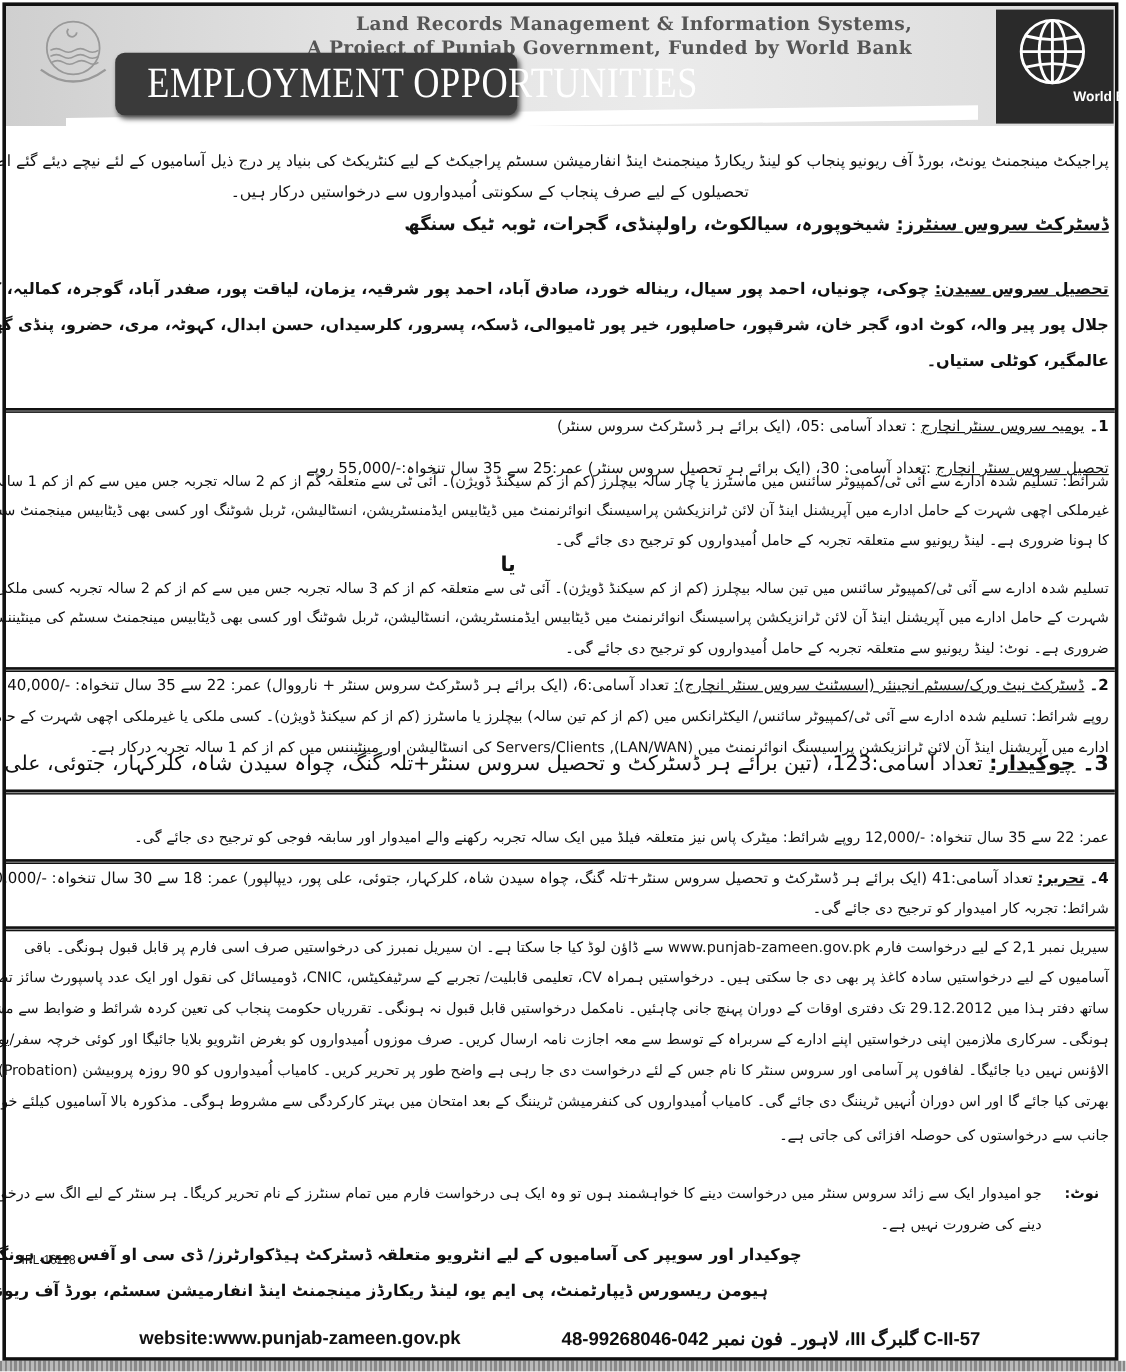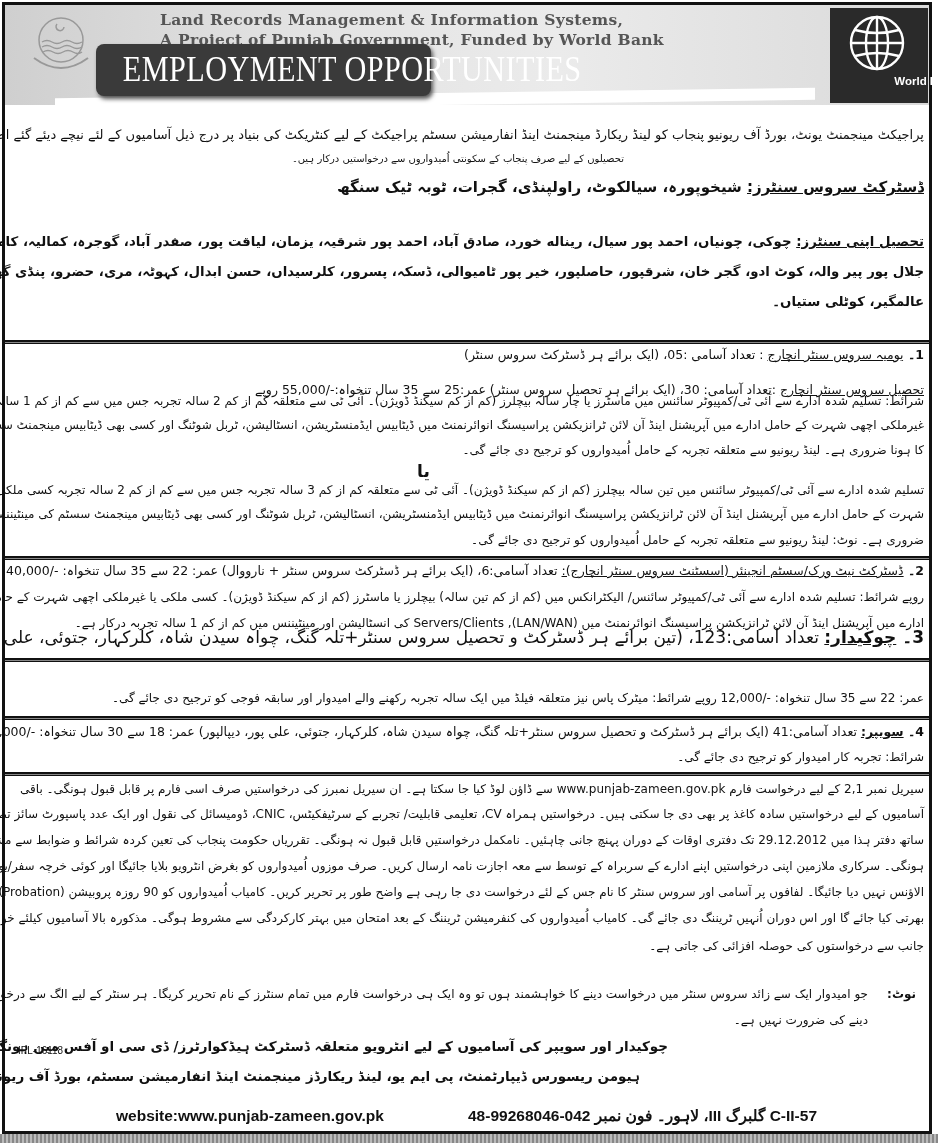--- a/index.html
+++ b/index.html
@@ -10,37 +10,37 @@
   .bottom-strip { position:absolute; left:0; top:1134px; width:938px; height:9px;
                   background:repeating-linear-gradient(90deg,#888 0 2px,#bbb 2px 4px); }
   
   .header { position:absolute; left:5px; top:5px; width:924px; height:100px;
             background:linear-gradient(90deg,#cfcfcf 0%,#e2e2e2 30%,#ebebeb 60%,#dadada 100%); }
   .header .band { position:absolute; left:50px; top:88px; width:760px; height:12px;
                   background:#fff; transform:skewY(-0.8deg); }
   .header .band-shadow { position:absolute; left:50px; top:93px; width:200px; height:6px;
                   background:#333; transform:skewY(-1.2deg); }
   .punjab-logo { position:absolute; left:30px; top:12px; width:62px; height:66px; }
-  .header-line1, .header-line2 { position:absolute; left:160px; width:600px; text-align:left;
+  .header-line1, .header-line2 { position:absolute; left:160px; width:600px; text-align:right;
             font-family:"DejaVu Serif", serif; font-weight:bold; color:#555; font-size:15.5px; letter-spacing:0.3px; }
   .header-line1 { top:10px; }
   .header-line2 { top:30px; }
   .title-box { position:absolute; left:99px; top:44px; width:330px; height:52px; background:#3a3a3a;
                border-radius:8px; box-shadow:2px 3px 4px #555; }
   .title-box { left:100px; width:320px; }
   .title-box.wide { left:96px; width:335px; }
   .title-text { position:absolute; left:96px; top:48px; width:335px; text-align:center;
                 font-family:"Liberation Serif", serif; font-size:36px; color:#fff; letter-spacing:0.5px;
                 transform:scaleX(0.84); transform-origin:center; white-space:nowrap; }
   .wb-box { position:absolute; left:830px; top:8px; width:98px; height:95px; background:#2a2a2a; }
   .wb-globe { position:absolute; left:848px; top:14px; width:58px; height:58px; }
   .wb-label { position:absolute; left:866px; top:75px; width:92px; text-align:right; color:#fff;
               font-family:"Liberation Sans", sans-serif; font-weight:bold; font-size:11.5px; }
   
-  .ur { direction:rtl; unicode-bidi:embed; font-family:"DejaVu Sans", sans-serif; font-size:10px;
+  .ur { direction:rtl; unicode-bidi:embed; font-family:"DejaVu Sans", sans-serif; font-size:13px;
         line-height:1.0; position:absolute; right:14px; white-space:nowrap; text-align:right; }
   .u { text-decoration:underline; }
   .b { font-weight:bold; }
   .hr { position:absolute; left:5px; width:924px; height:3px; background:#111; }
   .hr.double { height:4px; border-top:2px solid #111; border-bottom:1px solid #111; background:#888; box-sizing:border-box; }
   .ipl { position:absolute; left:18px; top:1044px; font-family:"Liberation Sans", sans-serif; font-size:11px; transform:scaleX(0.9); transform-origin:left; }
   .footer-left { position:absolute; left:116px; top:1107px; font-family:"Liberation Sans", sans-serif;
                  font-weight:bold; font-size:15.5px;text-align:right; }
   .footer-right { position:absolute; left:468px; top:1107px; font-family:"Liberation Sans", sans-serif;
                   font-weight:bold; font-size:15.5px; direction:rtl; unicode-bidi:embed; }
@@ -80,21 +80,21 @@
 </svg>
 <div class="wb-label">World Bank</div>
 
 <div class="ur" style="top:128px;font-size:13px;">پراجیکٹ مینجمنٹ یونٹ، بورڈ آف ریونیو پنجاب کو لینڈ ریکارڈ مینجمنٹ اینڈ انفارمیشن سسٹم پراجیکٹ کے لیے کنٹریکٹ کی بنیاد پر درج ذیل آسامیوں کے لئے نیچے دیئے گئے اضلاع و</div>
 <div class="ur" style="top:154px;right:314px;">تحصیلوں کے لیے صرف پنجاب کے سکونتی اُمیدواروں سے درخواستیں درکار ہیں۔</div>
 <div class="ur b" style="top:180px;right:14px;font-size:15px;margin-left:12px;">
   <span class="u">ڈسٹرکٹ سروس سنٹرز:</span>
   <span>شیخوپورہ، سیالکوٹ، راولپنڈی، گجرات، ٹوبہ ٹیک سنگھ</span>
 </div>
 <div class="ur b" style="top:235px;font-size:13.3px;">
-  <span class="u">تحصیل اپنی سنٹرز:</span>
+  <span class="u">تحصیل سروس سیدن:</span>
   <span>چوکی، چونیاں، احمد پور سیال، ریناله خورد، صادق آباد، احمد پور شرقیہ، یزمان، لیاقت پور، صفدر آباد، گوجرہ، کمالیہ، کاموکی، نوشہرہ ورکاں،</span>
 </div>
 <div class="ur b" style="top:265px;font-size:13.3px;">جلال پور پیر والہ، کوٹ ادو، گجر خان، شرقپور، حاصلپور، خیر پور ٹامیوالی، ڈسکہ، پسرور، کلرسیداں، حسن ابدال، کہوٹہ، مری، حضرو، پنڈی گھیب، کھاریاں، سرائے</div>
 <div class="ur b" style="top:295px;font-size:13.3px;">عالمگیر، کوٹلی ستیاں۔</div>
 
 <div class="hr double" style="top:340px;"></div>
 
 <div class="ur" style="top:349px;font-size:12.5px;">
   <span class="b">1</span><span class="b">۔ </span>
   <span class="u">یومیہ سروس سنٹر انچارج</span>
@@ -128,21 +128,21 @@
   <span class="b">3</span><span class="b">۔ </span>
   <span class="u b">چوکیدار:</span>
   <span>  تعداد آسامی:123، (تین برائے ہر ڈسٹرکٹ و تحصیل سروس سنٹر+تلہ گنگ، چواہ سیدن شاہ، کلرکہار، جتوئی، علی پور، دیپالپور )</span>
 </div>
 <div class="ur" style="top:692px;font-size:12px;">عمر: 22 سے 35 سال   تنخواہ: -/12,000 روپے شرائط: میٹرک پاس نیز متعلقہ فیلڈ میں ایک سالہ تجربہ رکھنے والے امیدوار اور سابقہ فوجی کو ترجیح دی جائے گی۔</div>
 
 <div class="hr double" style="top:716px;"></div>
 
 <div class="ur" style="top:726px;font-size:12.5px;">
   <span class="b">4</span><span class="b">۔ </span>
-  <span class="u b">سویپر:</span>
+  <span class="u b">تحریر:</span>
   <span> تعداد آسامی:41 (ایک برائے ہر ڈسٹرکٹ و تحصیل سروس سنٹر+تلہ گنگ، چواہ سیدن شاہ، کلرکہار، جتوئی، علی پور، دیپالپور)  عمر: 18 سے 30 سال  تنخواہ: -/10,000 روپے</span>
 </div>
 <div class="ur" style="top:751px;font-size:12px;">شرائط: تجربہ کار امیدوار کو ترجیح دی جائے گی۔</div>
 
 <div class="hr double" style="top:772px;"></div>
 
 <div class="ur" style="top:783px;font-size:12px;">سیریل نمبر 2,1 کے لیے درخواست فارم www.punjab-zameen.gov.pk سے ڈاؤن لوڈ کیا جا سکتا ہے۔ ان سیریل نمبرز کی درخواستیں صرف اسی فارم پر قابل قبول ہونگی۔ باقی</div>
 <div class="ur" style="top:808px;font-size:12px;">آسامیوں کے لیے درخواستیں سادہ کاغذ پر بھی دی جا سکتی ہیں۔ درخواستیں ہمراہ CV، تعلیمی قابلیت/ تجربے کے سرٹیفکیٹس، CNIC، ڈومیسائل کی نقول اور ایک عدد پاسپورٹ سائز تصویر کے</div>
 <div class="ur" style="top:834px;font-size:12px;">ساتھ دفتر ہذا میں 29.12.2012 تک دفتری اوقات کے دوران پہنچ جانی چاہئیں۔ نامکمل درخواستیں قابل قبول نہ ہونگی۔ تقرریاں حکومت پنجاب کی تعین کردہ شرائط و ضوابط سے مشروط</div>
 <div class="ur" style="top:860px;font-size:12px;">ہونگی۔ سرکاری ملازمین اپنی درخواستیں اپنے ادارے کے سربراہ کے توسط سے معہ اجازت نامہ ارسال کریں۔ صرف موزوں اُمیدواروں کو بغرض انٹرویو بلایا جائیگا اور کوئی خرچہ سفر/یومیہ</div>

